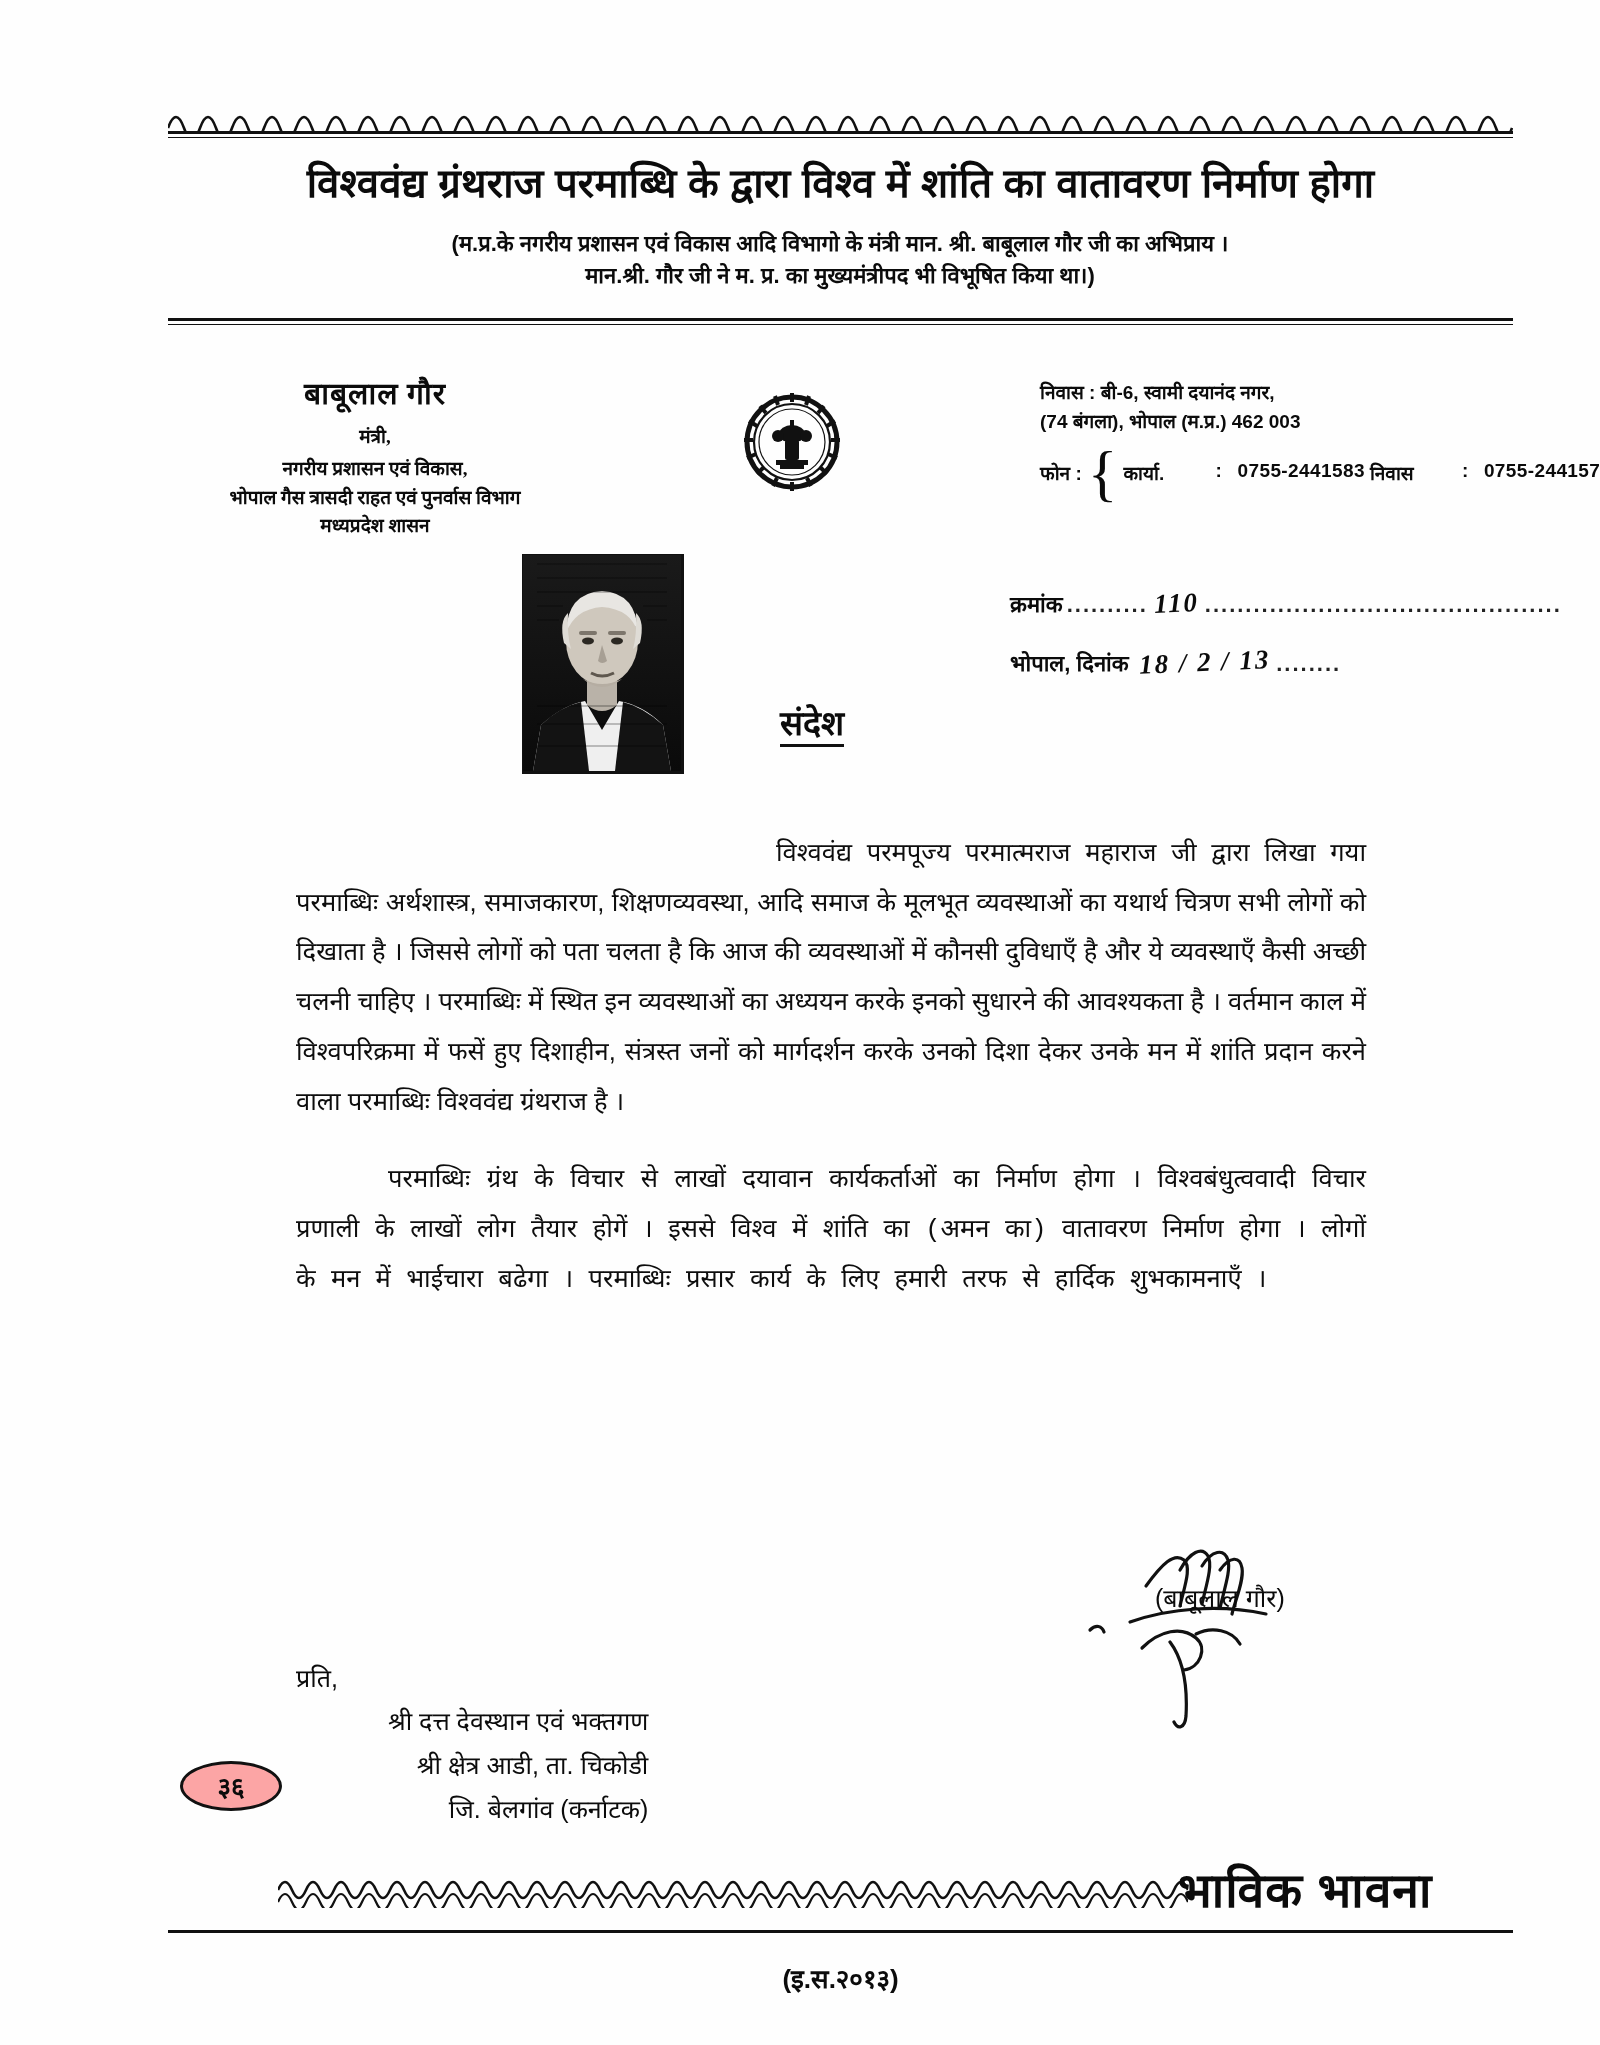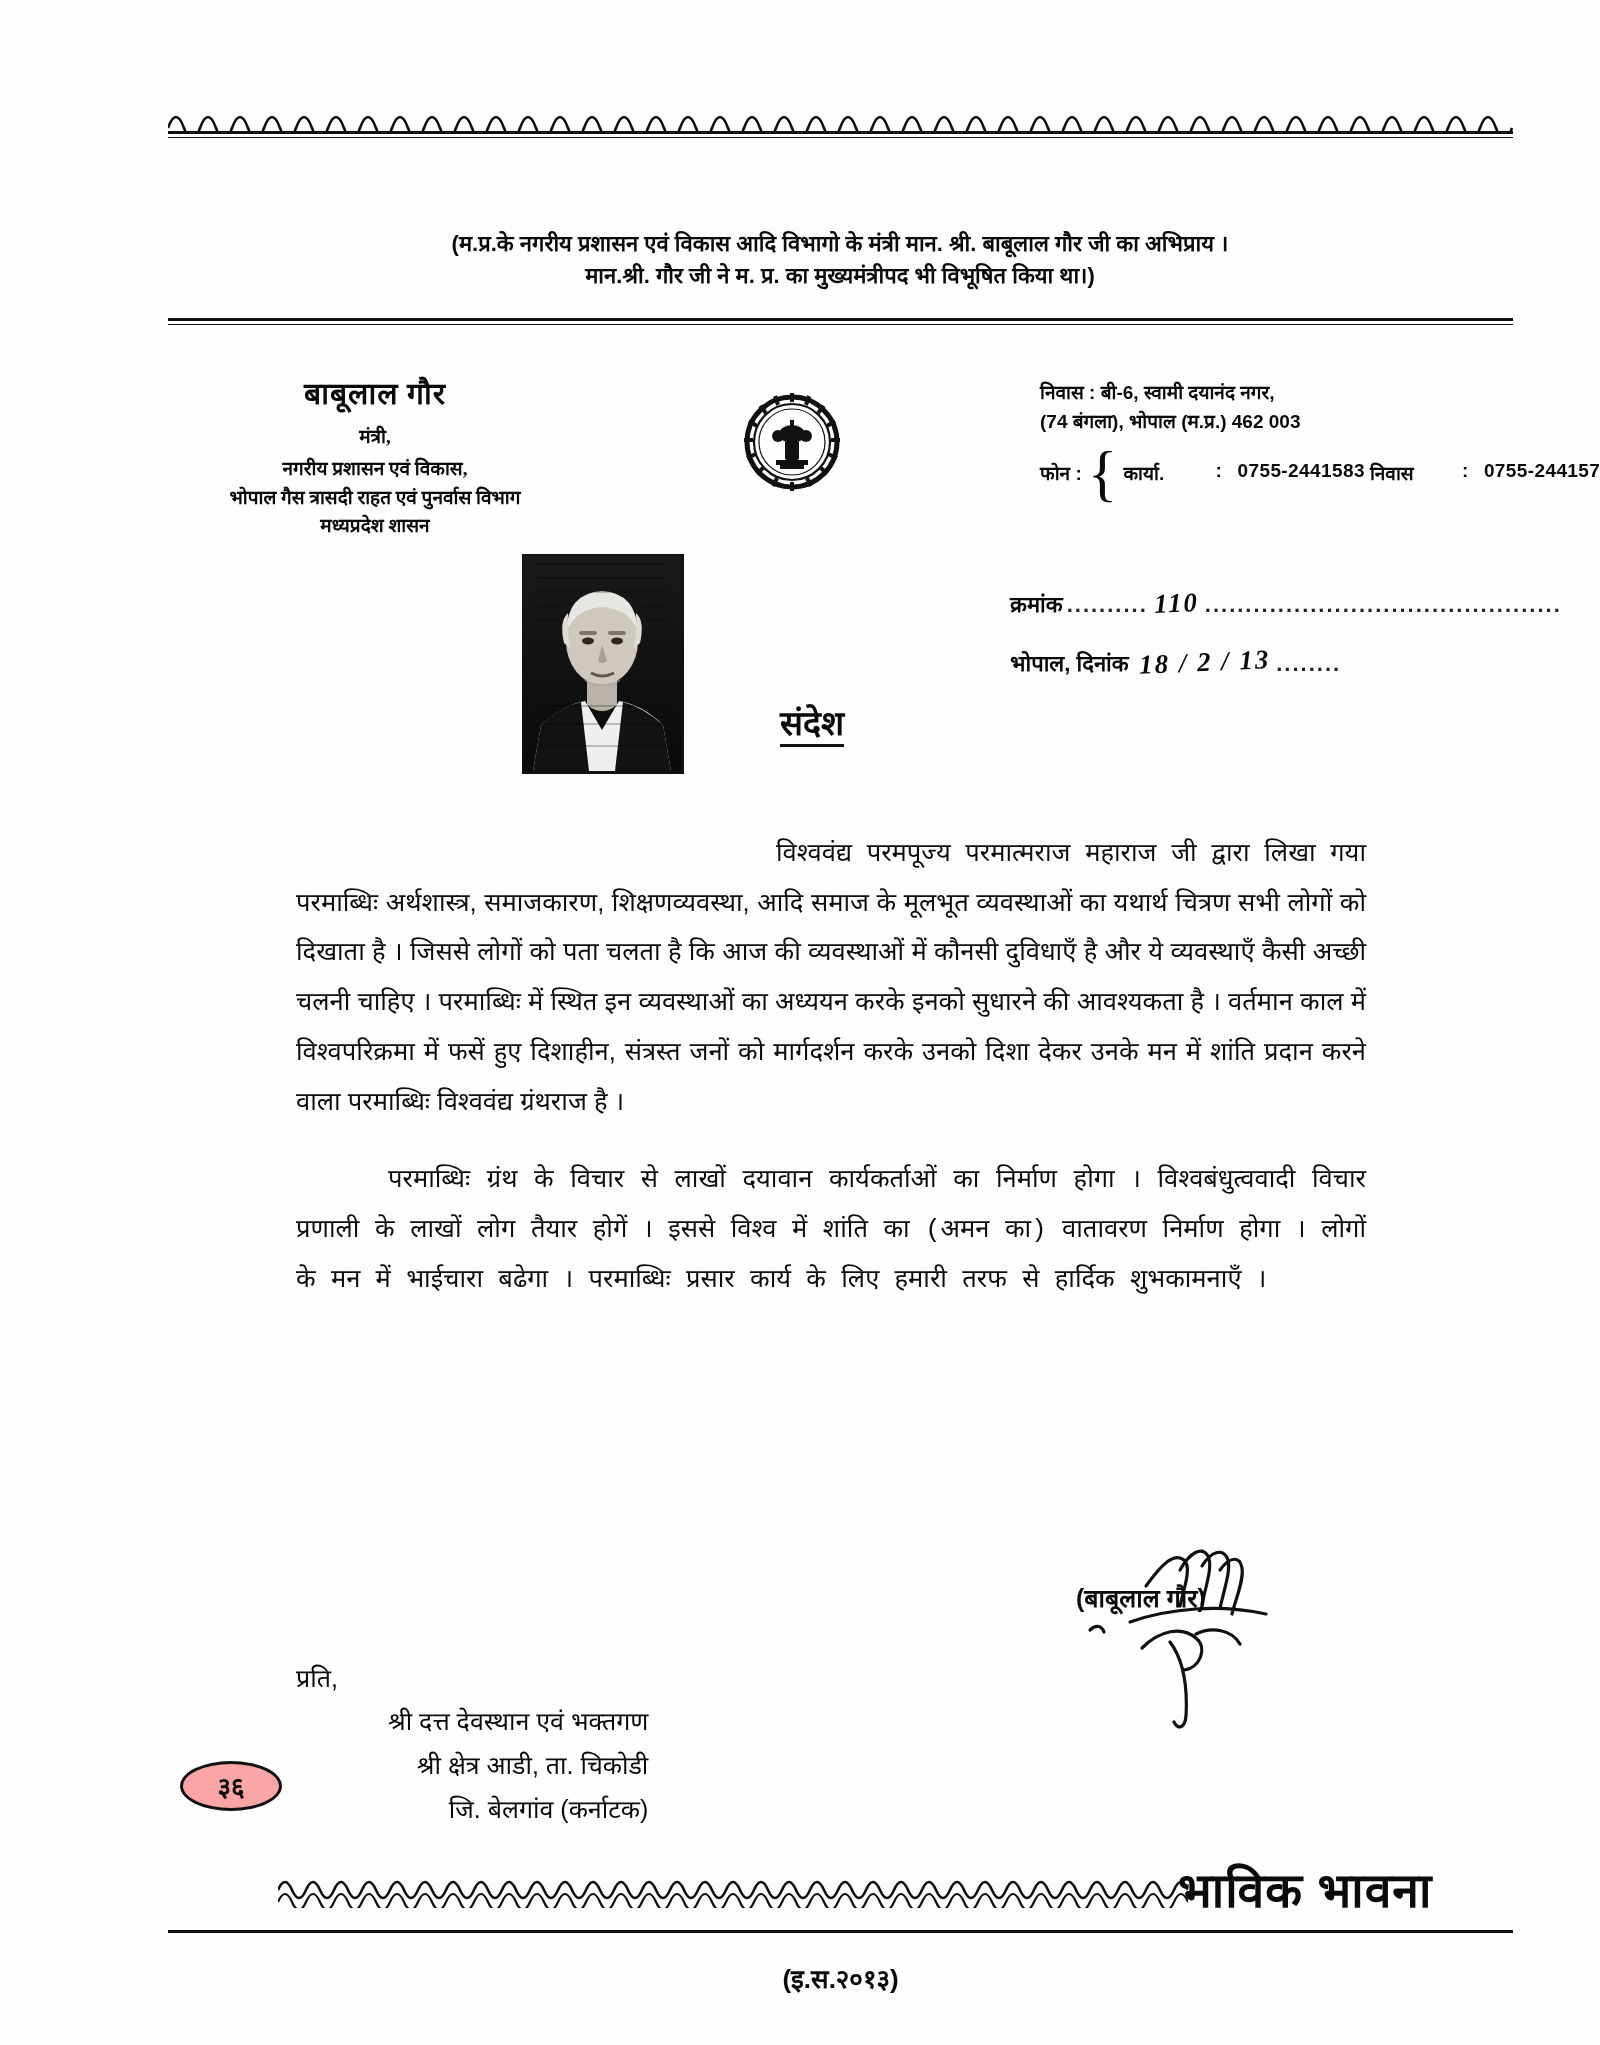--- a/index.html
+++ b/index.html
@@ -81,21 +81,21 @@
   .para{
     font-size:25.5px;line-height:1.95;text-align:justify;text-justify:inter-word;
     font-family:"Liberation Sans","DejaVu Sans",sans-serif;font-weight:500;
     margin:0 0 30px 0;color:#0d0d0d;
   }
   .para.first{text-indent:480px;}
   .para.second{text-indent:92px;font-family:Liberation Mono, monospace;}
 
   
   .sign-area{position:absolute;left:1050px;top:1530px;width:330px;height:200px;}
-  .sign-name{position:absolute;left:1076px;top:1580px;font-size:25px;font-weight:700;
+  .sign-name{position:absolute;left:1155px;top:1580px;font-size:25px;font-weight:400;
     font-family:"Liberation Sans","DejaVu Sans",sans-serif;white-space:nowrap;}
 
   
   .to-label{position:absolute;left:296px;top:1660px;font-size:25px;font-weight:500;
     font-family:"Liberation Sans","DejaVu Sans",sans-serif;}
   .to-lines{position:absolute;left:388px;top:1700px;font-size:25px;line-height:1.75;
     font-family:"Liberation Sans","DejaVu Sans",sans-serif;font-weight:500;text-align:right;}
   .pg-oval{position:absolute;left:180px;top:1761px;width:96px;height:44px;
     border:3px solid #111;border-radius:50%/50%;
     display:flex;align-items:center;justify-content:center;
@@ -121,20 +121,21 @@
       T464,20 T480,20 T496,20 T512,20 T528,20 T544,20 T560,20 T576,20 T592,20 T608,20
       T624,20 T640,20 T656,20 T672,20 T688,20 T704,20 T720,20 T736,20 T752,20 T768,20
       T784,20 T800,20 T816,20 T832,20 T848,20 T864,20 T880,20 T896,20 T912,20 T928,20
       T944,20 T960,20 T976,20 T992,20 T1008,20 T1024,20 T1040,20 T1056,20 T1072,20
       T1088,20 T1104,20 T1120,20 T1136,20 T1152,20 T1168,20 T1184,20 T1200,20 T1216,20
       T1232,20 T1248,20 T1264,20 T1280,20 T1296,20 T1312,20 T1328,20 T1344,20" fill="none" stroke="#111" stroke-width="2.6"></path>
   </svg>
   <div class="rule-under-wave"></div>
   <div class="rule-under-wave2"></div>
 
+  <div class="title">विश्ववंद्य ग्रंथराज परमाब्धि के द्वारा विश्व में शांति का वातावरण निर्माण होगा</div>
 
   <div class="subtitle">
     <div>(म.प्र.के नगरीय प्रशासन एवं विकास आदि विभागो के मंत्री मान. श्री. बाबूलाल गौर जी का अभिप्राय ।</div>
     <div>मान.श्री. गौर जी ने म. प्र. का मुख्यमंत्रीपद भी विभूषित किया था।)</div>
   </div>
 
   <div class="hdr-rule"></div>
   <div class="hdr-rule2"></div>
 
   <div class="lh-left">

